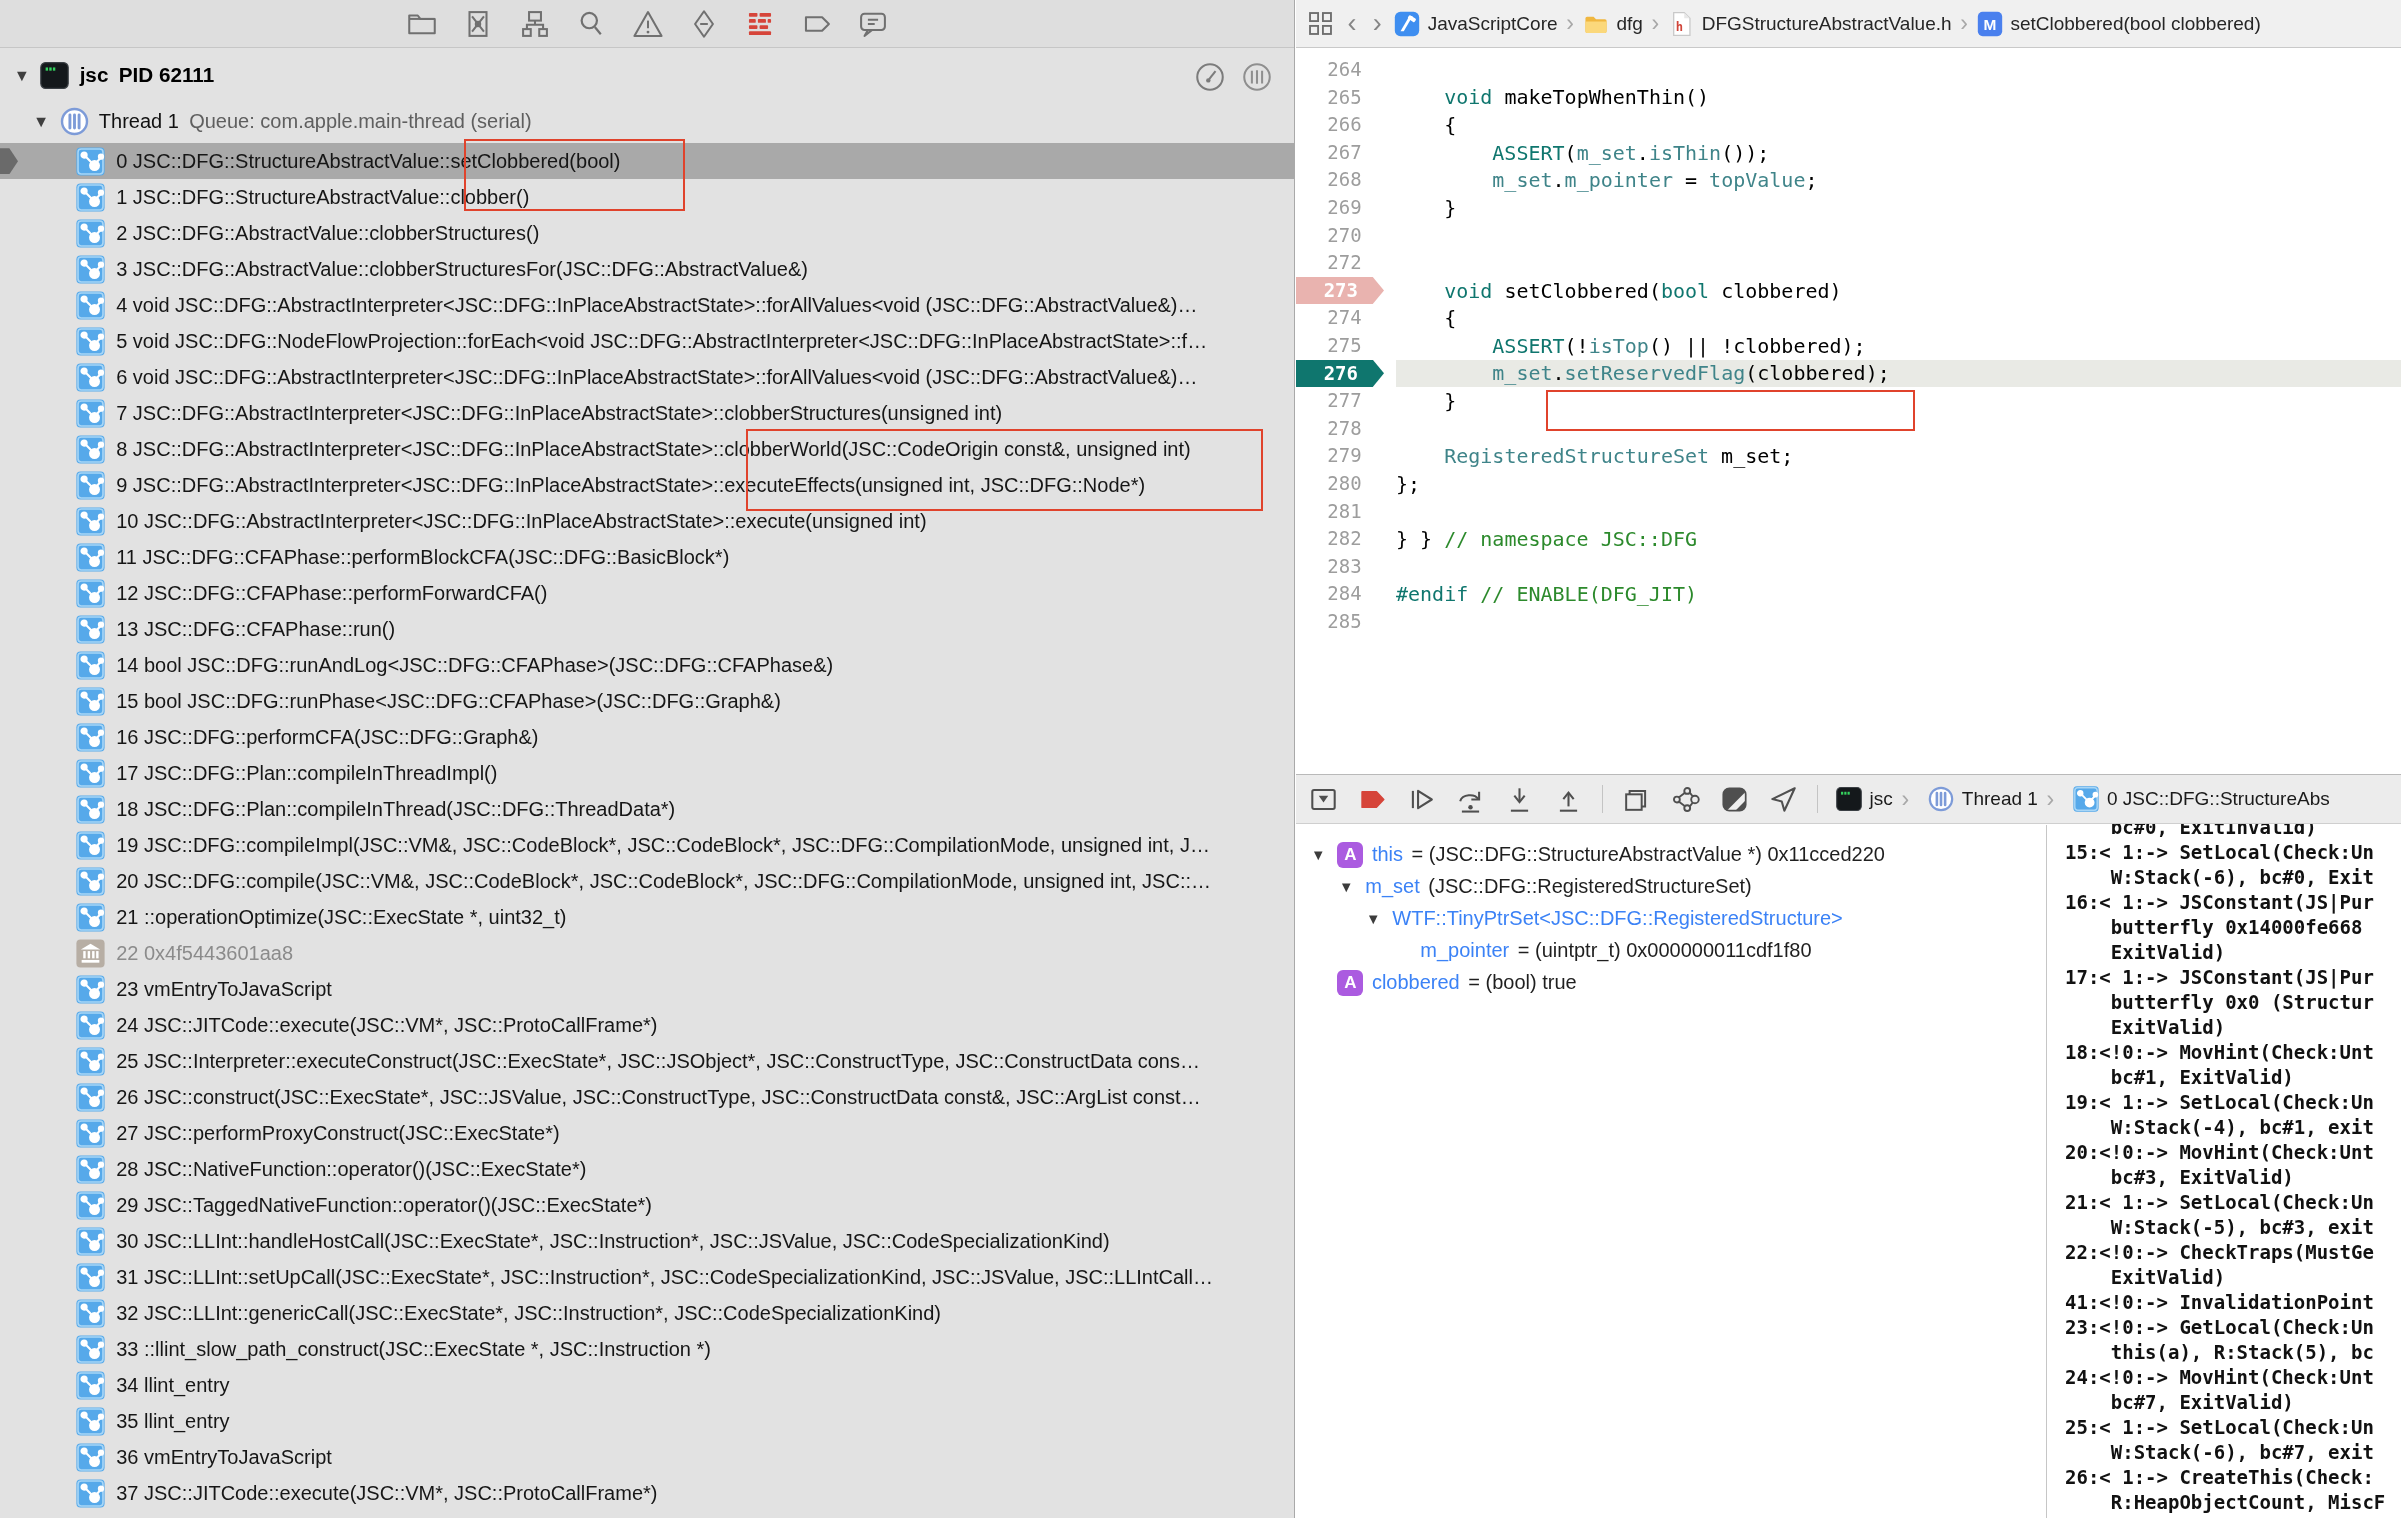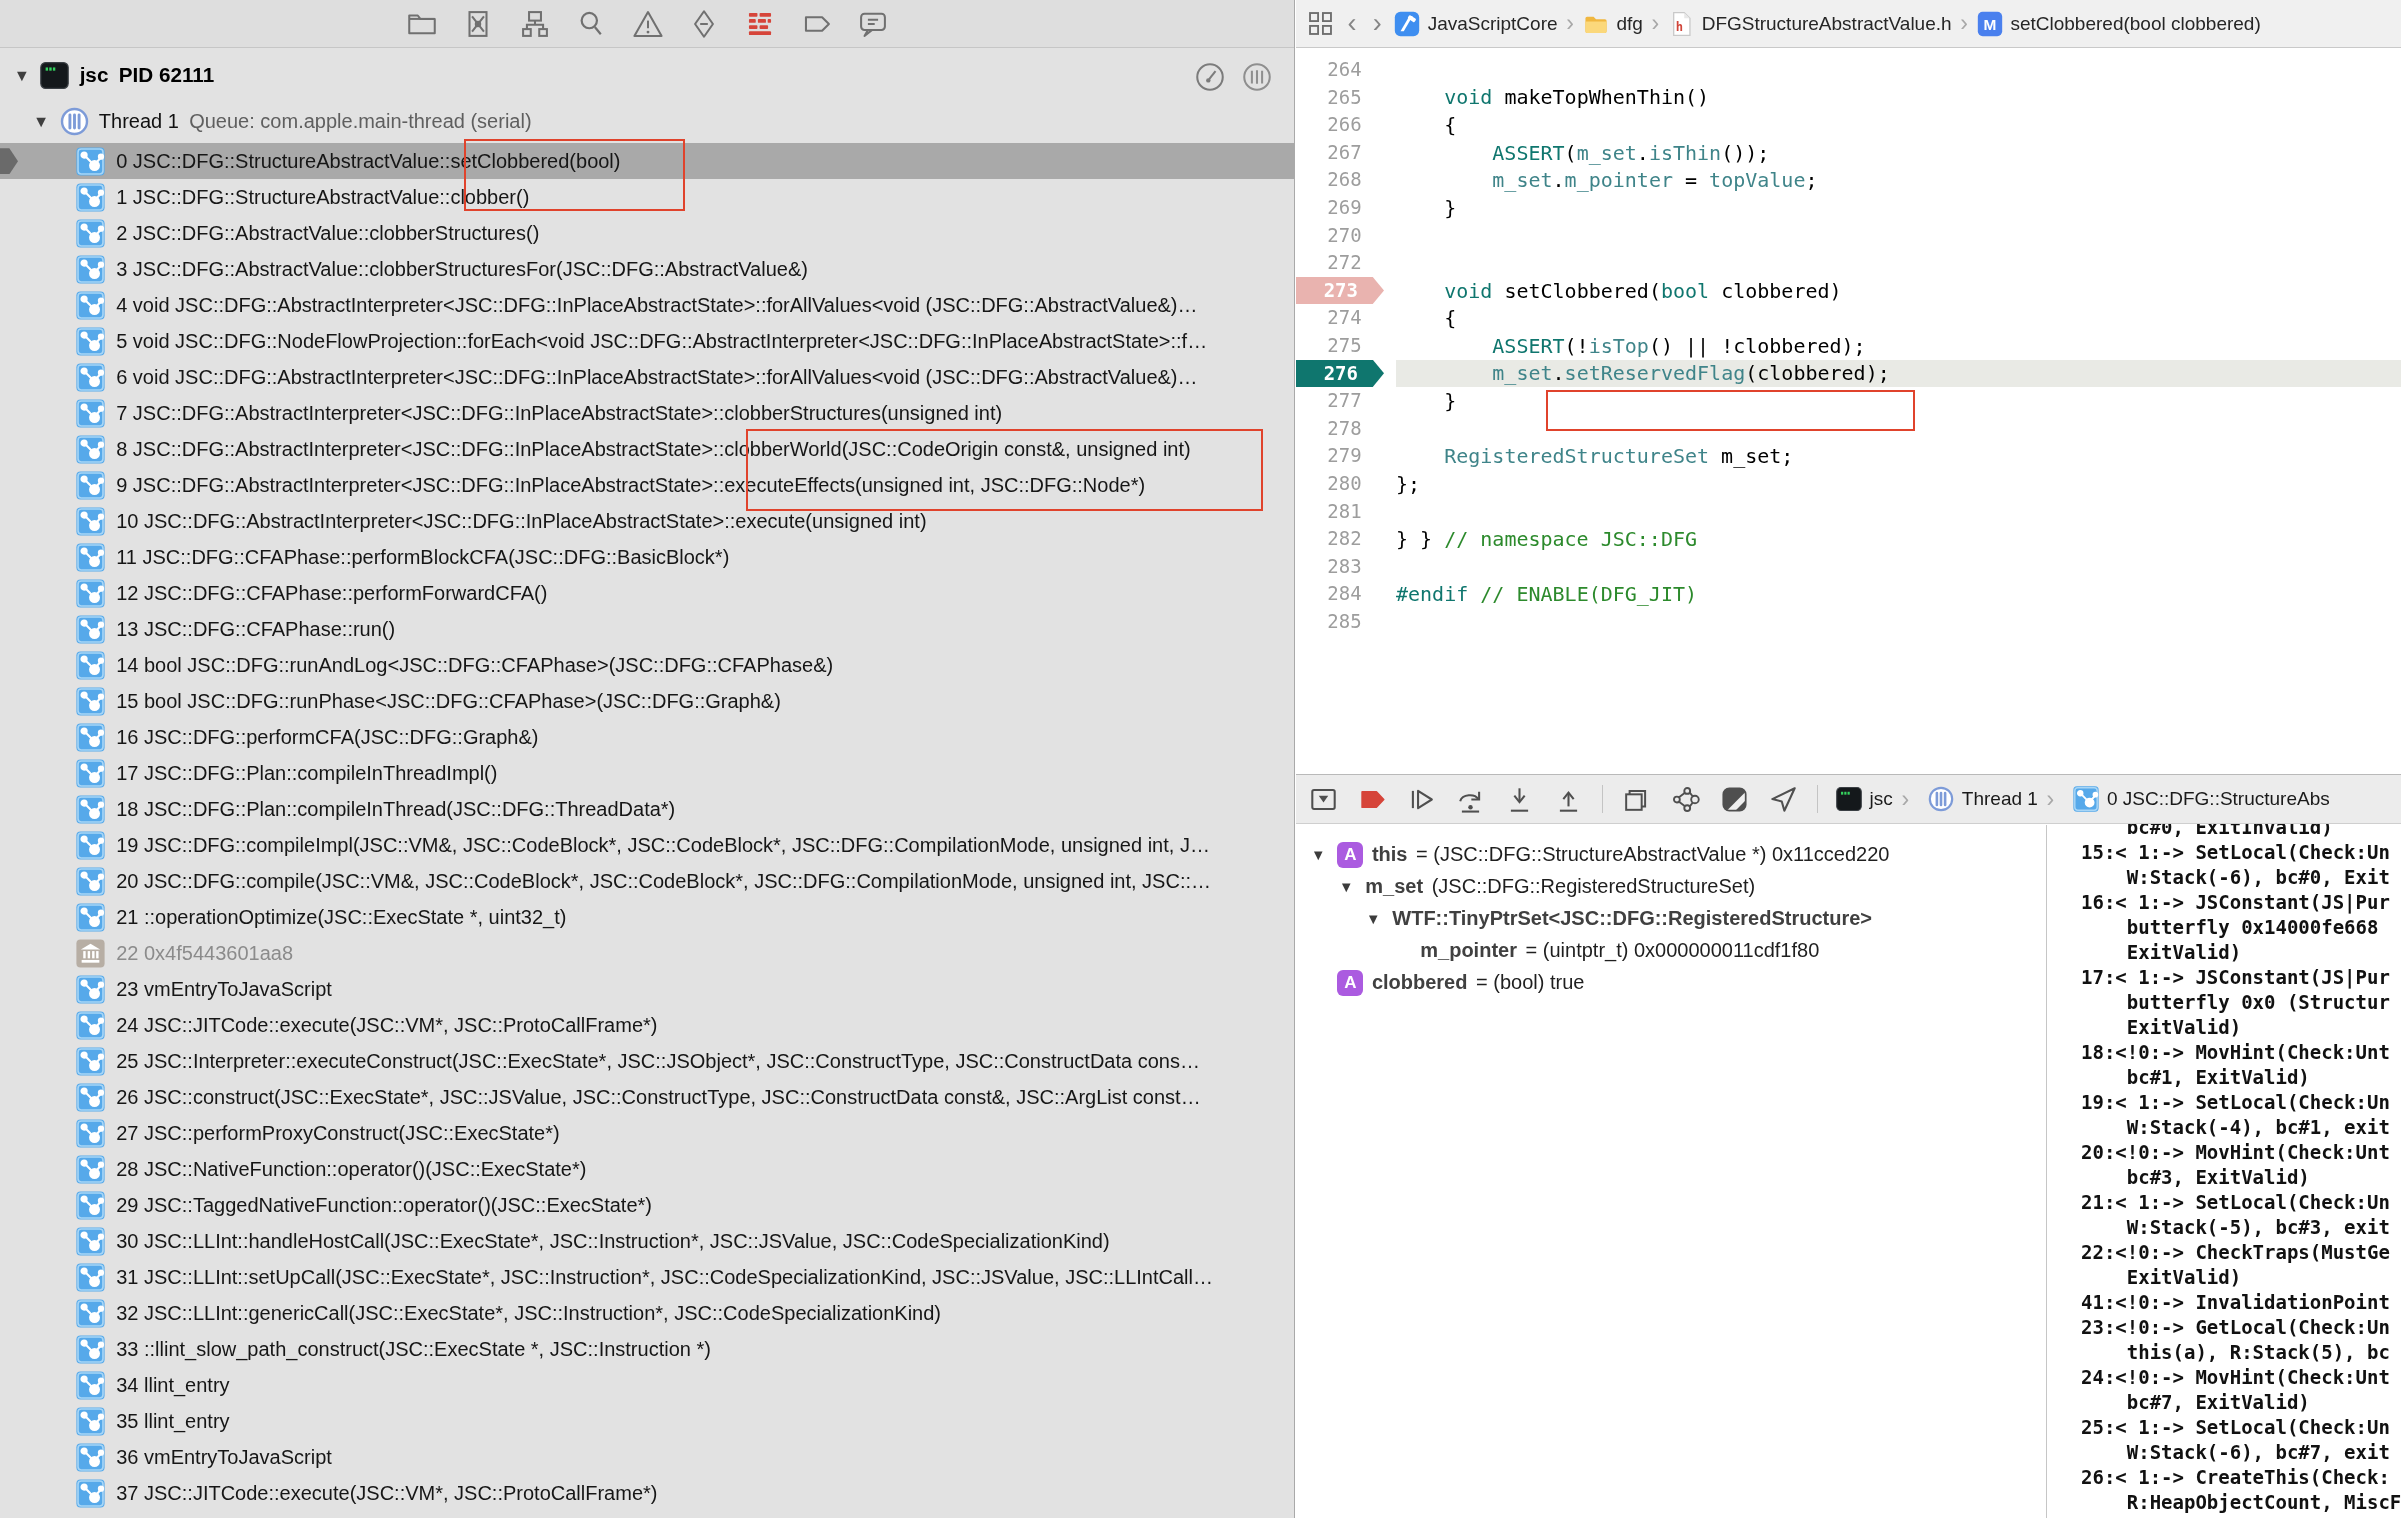--- a/index.html
+++ b/index.html
@@ -60,24 +60,24 @@
   .dbcrumb{display:flex;align-items:center;gap:7.8px;font-size:19px;color:#1a1a1a;flex:none}
   .dbic-sm{width:26px;height:26px;flex:none}
 
   
   .vars{position:absolute;left:1296px;top:825px;width:751px;bottom:0;background:#fff;overflow:hidden;padding-top:13.8px;box-sizing:border-box}
   .vrow{height:32px;display:flex;align-items:center;font-size:20px;gap:8.6px;white-space:nowrap}
   .vexp{width:20.7px;color:#3c3c3c;font-size:14.7px;flex:none;text-align:center}
   .vspacer{width:20.7px;flex:none}
   .vbadge{width:26px;height:26px;background:#ab5be0;color:#fff;border-radius:6px;font-size:17px;font-weight:bold;
           display:flex;align-items:center;justify-content:center;flex:none}
-  .vname{font-weight:bold;color:#404040}
+  .vname{font-weight:normal;color:#3b82f6}
   .vval{color:#1f1f1f}
   .vdivider{position:absolute;left:2046px;top:825px;width:0.9px;bottom:0;background:#c6c6c6}
-  .console{position:absolute;left:2048px;top:824px;right:0;bottom:0;background:#fff;overflow:hidden;padding-left:33px;box-sizing:border-box}
+  .console{position:absolute;left:2048px;top:824px;right:0;bottom:0;background:#fff;overflow:hidden;padding-left:17px;box-sizing:border-box}
   .con-inner{margin-top:-9.5px}
   .conline{font-family:"DejaVu Sans Mono",monospace;font-weight:bold;font-size:19px;color:#111;line-height:25px;white-space:pre}
 
   
   .annot{position:absolute;border:2.6px solid #e0432c;z-index:9;pointer-events:none;box-sizing:border-box}
   #a1{left:464px;top:139px;width:221px;height:72px}
   #a2{left:746px;top:429px;width:517px;height:82px}
   #a3{left:1546px;top:390px;width:369px;height:41px}
 </style>
 </head>

